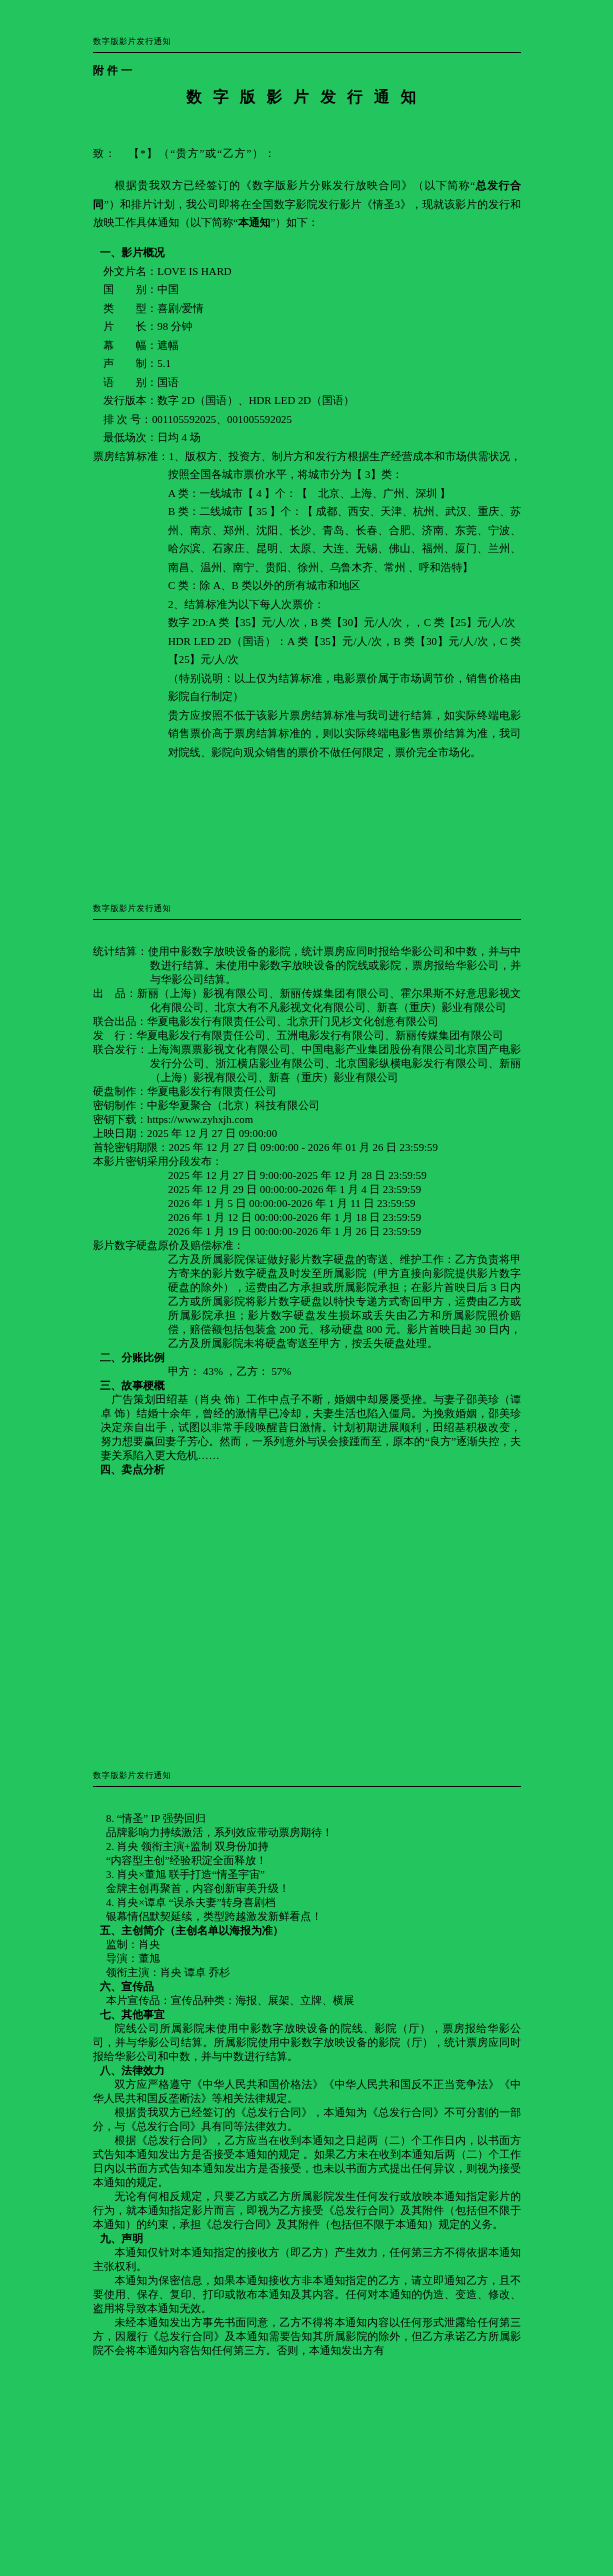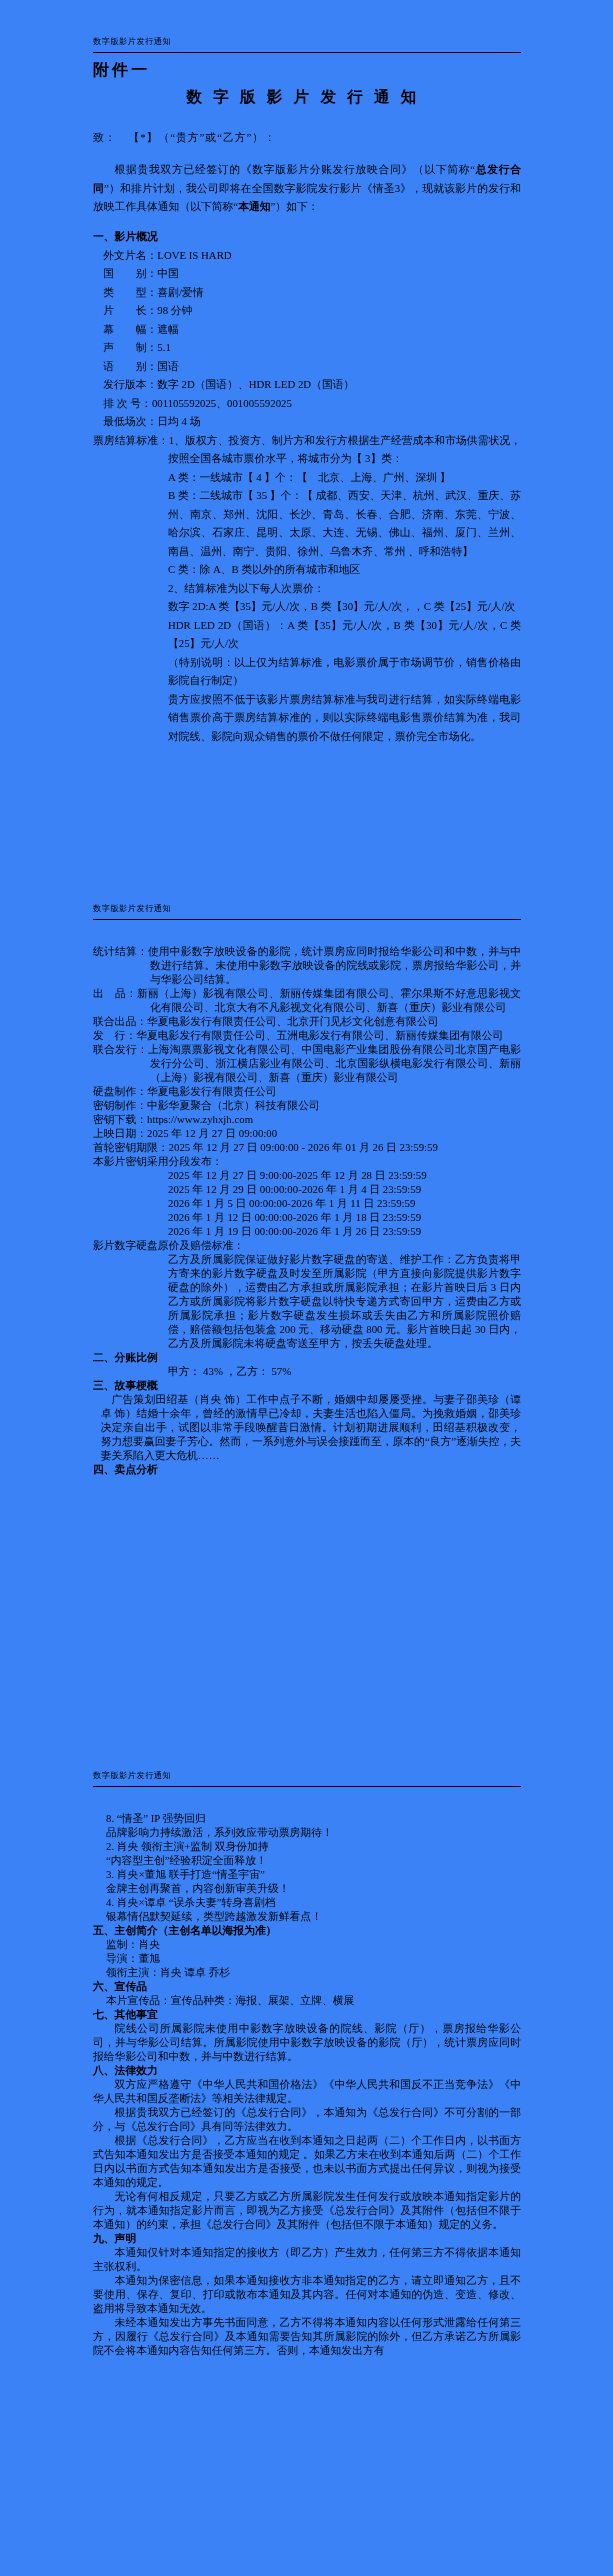--- a/index.html
+++ b/index.html
@@ -1,31 +1,31 @@
 <!DOCTYPE html>
 <html style="font-size:8.2px"><head>
 <meta charset="utf-8">
 <style>
   html,body{margin:0;padding:0;background:#ffffff;}
   body{width:613px;height:3468px;position:relative;
        font-family:"Liberation Serif","DejaVu Serif",serif;color:#000;}
-  .page{position:absolute;left:0;width:613px;height:867px;background:#3b82f6;overflow:hidden;font-family:Liberation Serif, serif;}
+  .page{position:absolute;left:0;width:613px;height:867px;background:#22c55e;overflow:hidden;font-family:Liberation Serif, serif;}
   #page1{top:0;} #page2{top:867px;} #page3{top:1734px;}
   .pheader{position:absolute;left:93px;top:36px;font-size:8.2px;letter-spacing:0.5px;}
   .hrule{position:absolute;left:93px;top:52px;width:428px;height:1px;background:#000;}
   .content{position:absolute;left:93px;top:61px;width:428px;font-size:10.8px;line-height:18.5px;}
   #page2 .content,#page3 .content{top:77px;line-height:14px;}
   .para{text-align:justify;}
-  .attach{font-weight:bold;font-size:16px;letter-spacing:3.1px;}
+  .attach{font-weight:bold;font-size:11px;letter-spacing:3.1px;}
   .doctitle{font-weight:bold;font-size:15.5px;line-height:25px;letter-spacing:11.3px;
             text-align:center;margin-top:4.1px;}
-  .to-line{margin-top:19px;letter-spacing:1px;}
+  .to-line{margin-top:35px;letter-spacing:1px;}
   .intro{margin-top:14.4px;text-indent:2em;}
   .b{font-weight:bold;}
-  .h{font-weight:bold;}
+  .h{font-weight:bold;margin-left:7px;}
   .sec1{margin-top:11.3px;}
   .ind20{padding-left:10.3px;}
   .ind25{padding-left:13px;}
   .hang110{padding-left:57px;text-indent:-57px;}
   .hang145{padding-left:75px;text-indent:-75px;}
   .ind145{padding-left:75px;}
   .indent2{text-indent:2em;}
   .story{padding-left:7.7px;text-indent:1em;}
 </style>
 </head>

